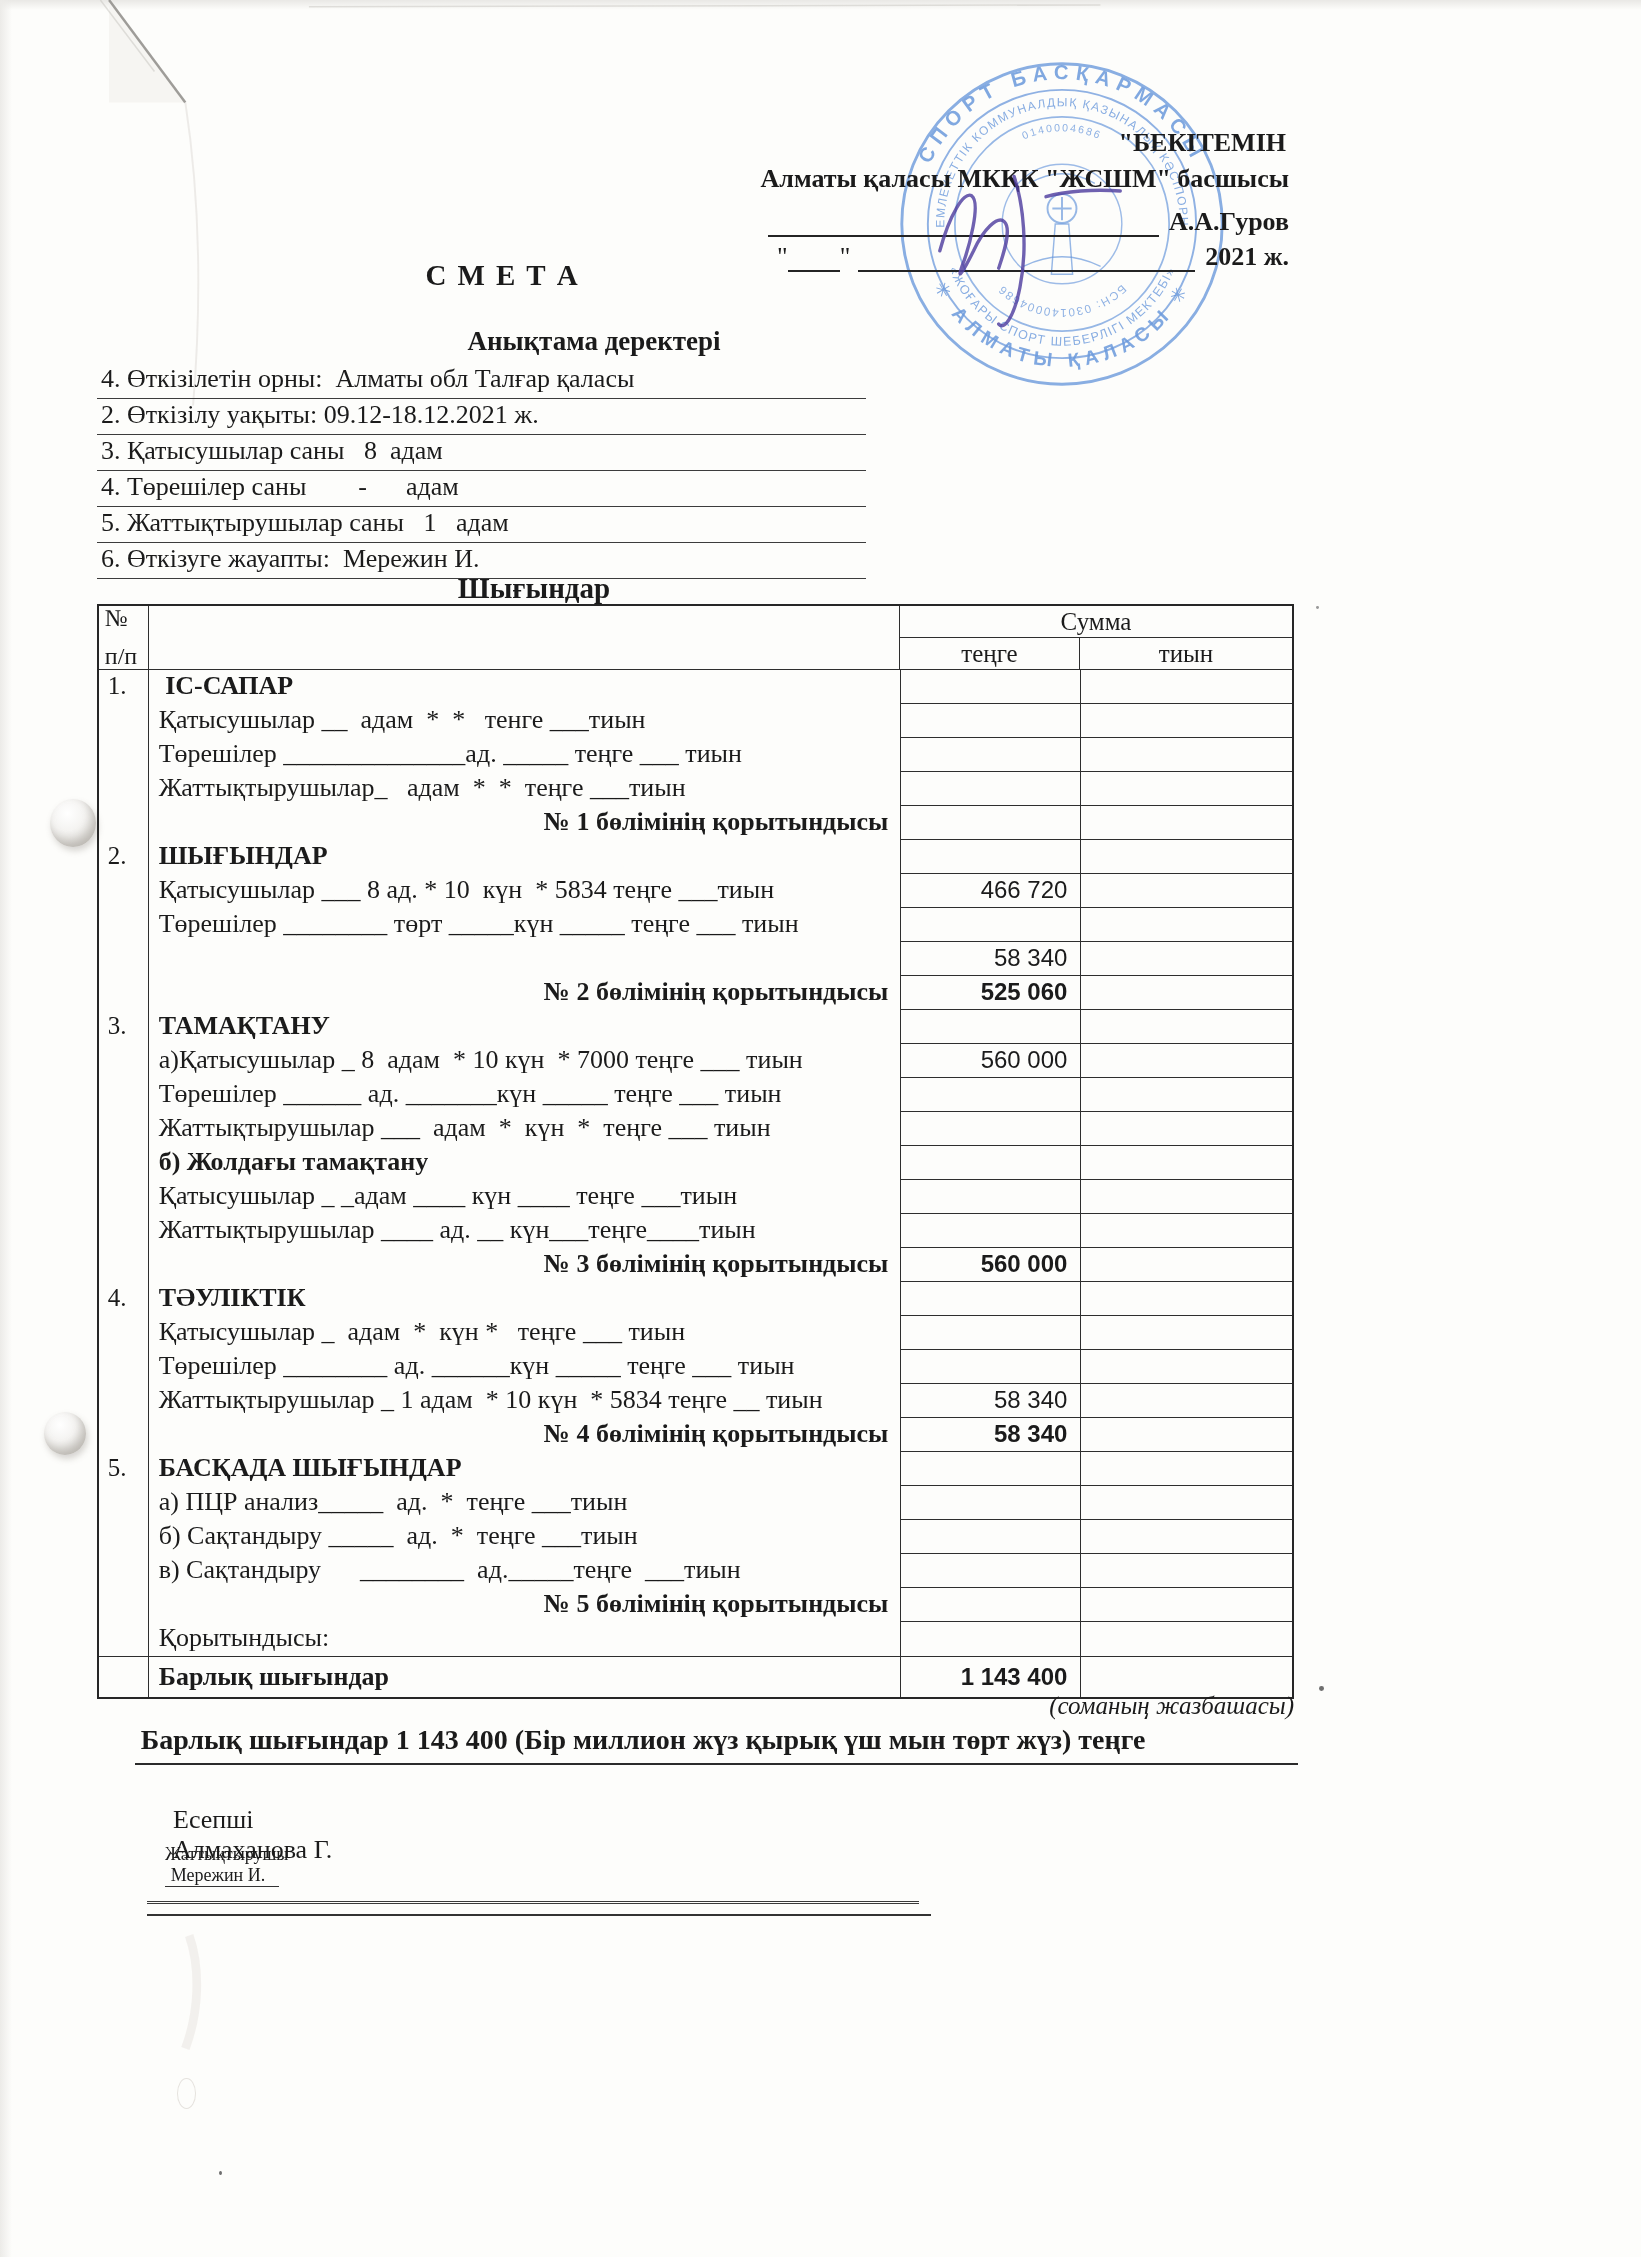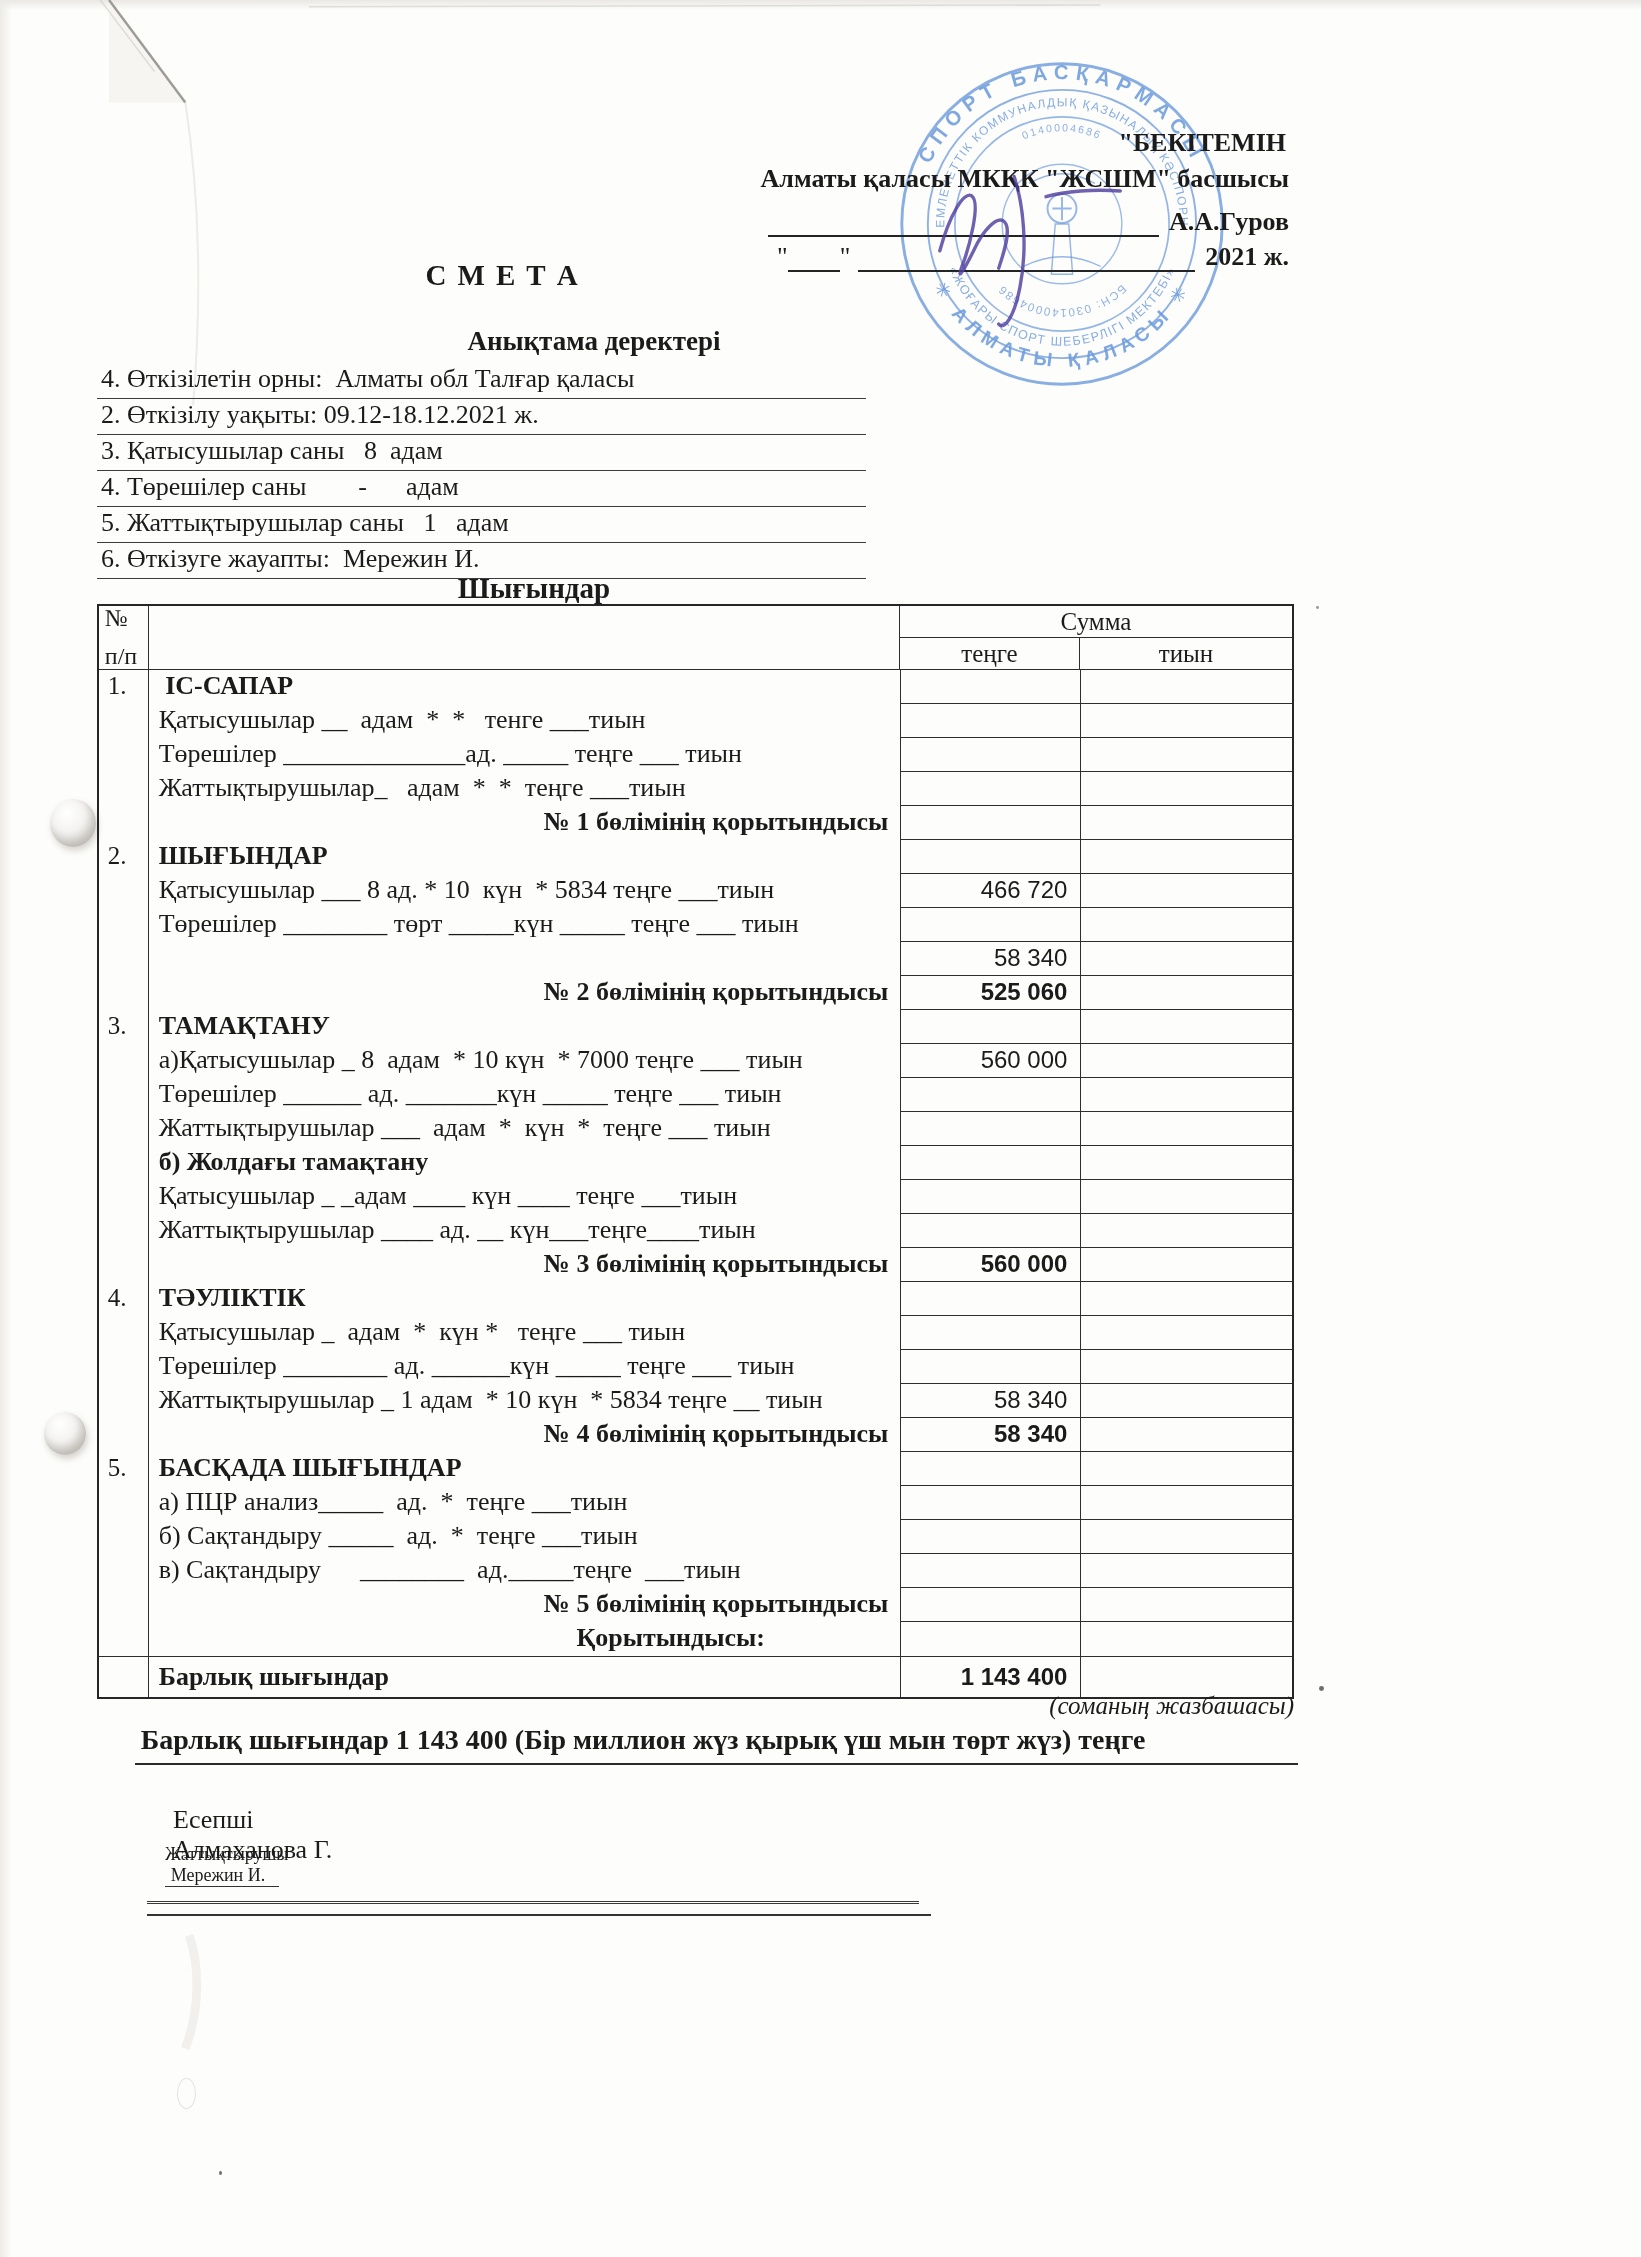--- a/index.html
+++ b/index.html
@@ -49,21 +49,21 @@
 
   .c-num{grid-column:1;border-right:1.9px solid var(--bd);padding-left:8.7px;font-size:25px;}
   .c-desc{grid-column:2;padding-left:9.7px;white-space:pre;overflow:hidden;}
   .c-amt{grid-column:3;border-left:1.9px solid var(--bd);border-bottom:1.9px solid var(--bd);text-align:right;padding-right:12.6px;font-family:"Liberation Sans","DejaVu Sans",sans-serif;font-size:24px;}
   .c-amt2{grid-column:4;border-left:1.9px solid var(--bd);border-bottom:1.9px solid var(--bd);}
   .no-bb{border-bottom:none;}
   .t-top{border-top:1.9px solid var(--bd);}
   .row-h{font-weight:bold;}
   .row-sub{font-weight:bold;}
   .row-sum{font-weight:bold;text-align:right;padding-right:11.6px;}
-  .row-ctr{font-weight:bold;text-align:right;padding-right:135px;}
+  .row-ctr{font-weight:normal;text-align:left;padding-right:135px;}
   .amt-b{font-weight:bold;font-family:"Liberation Sans","DejaVu Sans",sans-serif;}
   .grand{font-weight:bold;}
   .tall{line-height:39px !important;}
 
   
   .foot-note{position:absolute;left:869px;top:1692px;width:425px;text-align:right;font-size:25px;font-style:italic;}
   .foot-words{position:absolute;left:135px;top:1724px;width:1157px;border-bottom:2.4px solid #2b2b2b;font-size:28px;font-weight:bold;padding:0 0 6.8px 5.8px;white-space:pre;}
   .foot-acc{position:absolute;left:147px;top:1775px;width:772px;border-bottom:3.9px double #3a3a3a;font-size:26px;padding-bottom:5.8px;white-space:pre;}
   .foot-tr{position:absolute;left:147px;top:1823px;width:784px;border-bottom:2.4px solid #333;font-size:18px;padding-bottom:6.8px;white-space:pre;}
   .name-ul{border-bottom:1.9px solid #333;padding:0 13.5px 1px 5.8px;}

